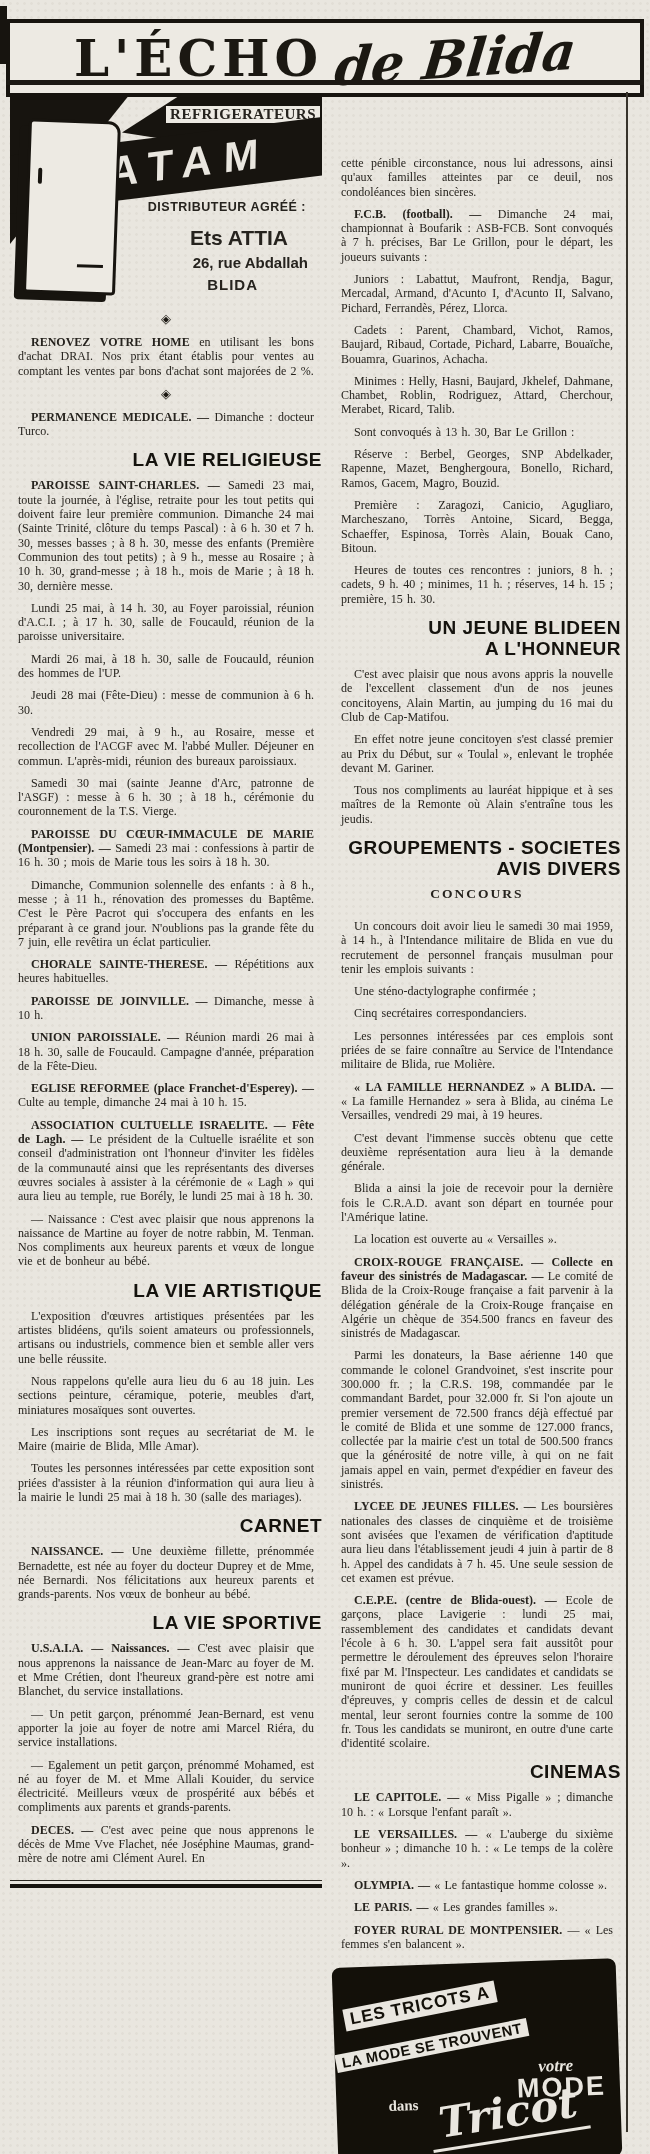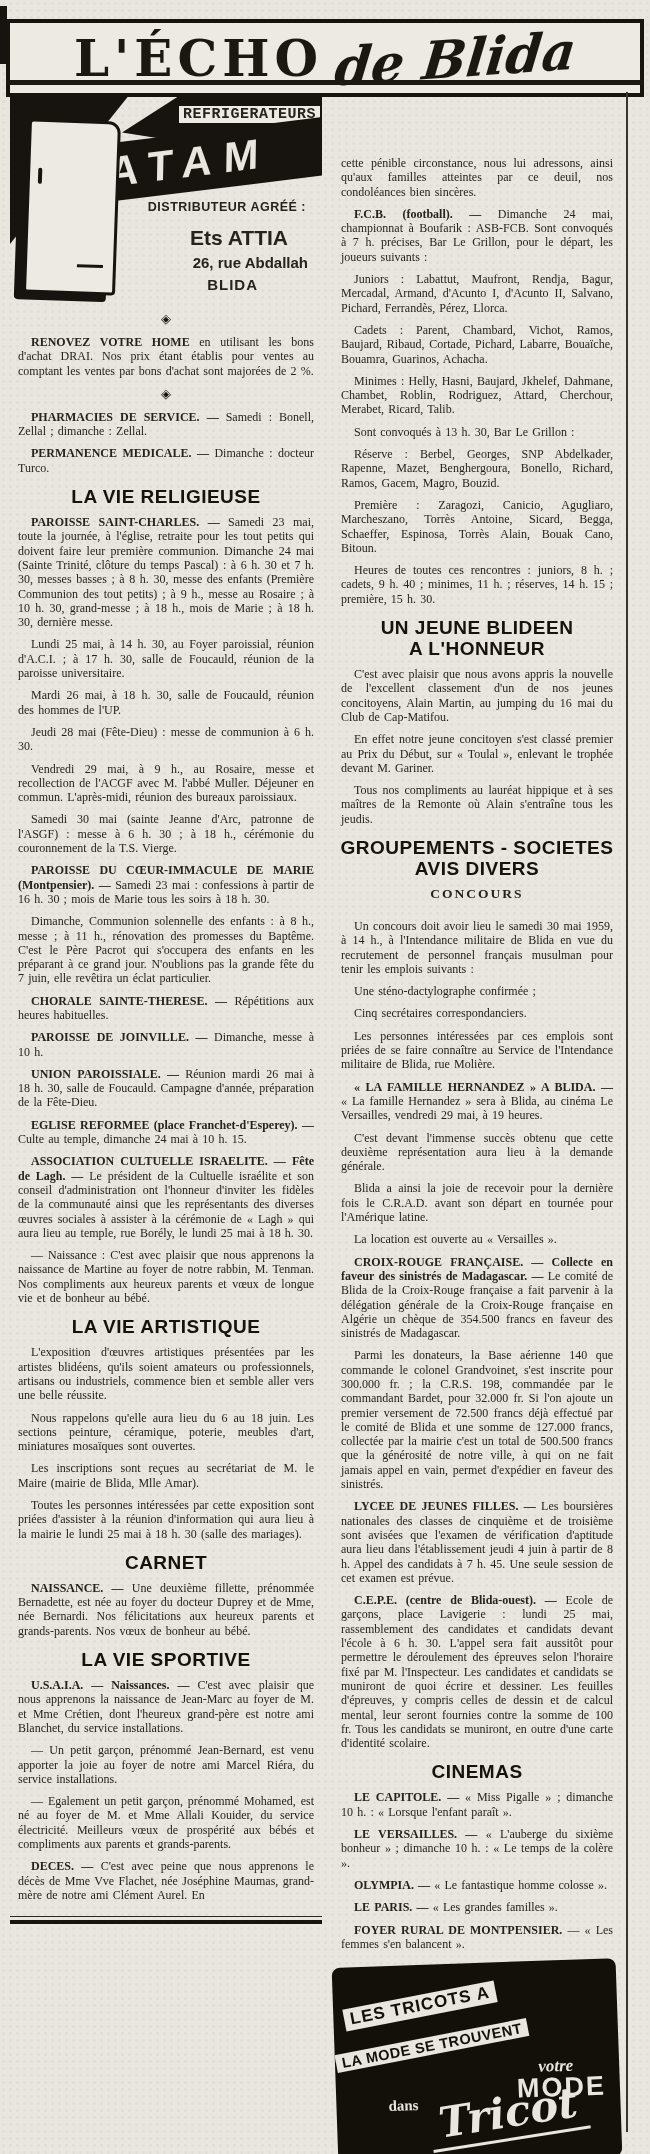--- a/index.html
+++ b/index.html
@@ -18,34 +18,34 @@
   
   .col-left{position:absolute;left:10px;top:92px;width:312px;}
   .col-right{position:absolute;left:333px;top:92px;width:288px;padding-top:56px;box-sizing:border-box;}
   .vrule{position:absolute;left:626px;top:92px;width:2px;height:2040px;background:#38342c;}
   
   p.b{font-size:12px;line-height:14.3px;text-align:justify;margin:8px;text-indent:13px;word-spacing:1.2px;}
   p.ni{text-indent:0;}
   .lead{font-weight:700;}
   .sp{margin-top:3px;}
   h2.sec{font-family:"Liberation Sans",sans-serif;font-weight:700;font-size:19px;line-height:21px;
-         text-align:center;margin:11px 0 7px;letter-spacing:.5px;color:#15130e;}
+         text-align:right;margin:11px 0 7px;letter-spacing:.5px;color:#15130e;}
   h3.sub{font-size:13.5px;font-weight:700;text-align:center;margin:4px 0 17px;letter-spacing:2px;}
   .orn{text-align:center;font-size:13px;margin:5px 0;color:#1b1812;}
   
   .satam{position:relative;height:212px;margin:2px 0 2px;overflow:hidden;}
   .satam-tri-tl{position:absolute;left:0;top:0;width:120px;height:150px;background:#17140f;
                 clip-path:polygon(0 0,100% 0,0 100%);}
   .satam-tri-r{position:absolute;right:0;top:0;width:200px;height:70px;background:#17140f;
                clip-path:polygon(100% 0,100% 100%,0 55%,30% 0);}
   .satam-band{position:absolute;left:-10px;width:340px;top:42px;height:58px;background:#17140f;
               transform:rotate(-7deg);display:flex;align-items:center;justify-content:center;}
   .satam-word{color:#e9e6df;font-family:"Liberation Sans",sans-serif;font-weight:900;font-size:42px;
               letter-spacing:12px;transform:skewX(-8deg);line-height:1;}
-  .satam-refrig{position:absolute;right:2px;top:12px;font-family:Liberation Mono, monospace;font-weight:700;
+  .satam-refrig{position:absolute;right:2px;top:12px;font-family:Liberation Serif, serif;font-weight:700;
                 font-size:15px;background:#edeae3;padding:0 4px;letter-spacing:.5px;}
   .fridge{position:absolute;left:16px;top:26px;width:86px;height:168px;background:#edeae3;border:3px solid #17140f;
           border-radius:5px 12px 4px 4px;transform:rotate(2deg);box-shadow:-9px 7px 0 #17140f;}
   .fridge-handle{position:absolute;left:8px;top:46px;width:4px;height:16px;background:#17140f;border-radius:2px;}
   .fridge-line{position:absolute;right:10px;bottom:24px;width:26px;height:3px;background:#17140f;}
   .satam-dist{position:absolute;right:16px;top:106px;font-family:"Liberation Sans",sans-serif;font-weight:700;
               font-size:12.5px;letter-spacing:.5px;}
   .satam-ets{position:absolute;right:34px;top:132px;font-family:"Liberation Sans",sans-serif;font-weight:700;font-size:21px;}
   .satam-addr{position:absolute;right:14px;top:160px;font-family:"Liberation Sans",sans-serif;font-weight:700;font-size:15px;}
   .satam-city{position:absolute;right:64px;top:182px;font-family:"Liberation Sans",sans-serif;font-weight:700;font-size:15px;letter-spacing:1px;}
@@ -96,21 +96,20 @@
       <div class="satam-addr">26, rue Abdallah</div>
       <div class="satam-city">BLIDA</div>
     </div>
 
     <div class="orn">◈</div>
 
     <p class="b"><b class="lead">RENOVEZ VOTRE HOME</b> <span>en utilisant les bons d'achat DRAI. Nos prix étant établis pour ventes au comptant les ventes par bons d'achat sont majorées de 2 %.</span></p>
 
     <div class="orn">◈</div>
 
-    <p class="b"><b class="lead">PHARMACIES DE SERVICE. —</b> <span>Samedi : Bonell, Zellal ; dimanche : Zellal.</span></p>
     <p class="b"><b class="lead">PERMANENCE MEDICALE. —</b> <span>Dimanche : docteur Turco.</span></p>
 
     <h2 class="sec">LA VIE RELIGIEUSE</h2>
     <p class="b"><b class="lead">PAROISSE SAINT-CHARLES. —</b> <span>Samedi 23 mai, toute la journée, à l'église, retraite pour les tout petits qui doivent faire leur première communion. Dimanche 24 mai (Sainte Trinité, clôture du temps Pascal) : à 6 h. 30 et 7 h. 30, messes basses ; à 8 h. 30, messe des enfants (Première Communion des tout petits) ; à 9 h., messe au Rosaire ; à 10 h. 30, grand-messe ; à 18 h., mois de Marie ; à 18 h. 30, dernière messe.</span></p>
     <p class="b"><span>Lundi 25 mai, à 14 h. 30, au Foyer paroissial, réunion d'A.C.I. ; à 17 h. 30, salle de Foucauld, réunion de la paroisse universitaire.</span></p>
     <p class="b"><span>Mardi 26 mai, à 18 h. 30, salle de Foucauld, réunion des hommes de l'UP.</span></p>
     <p class="b"><span>Jeudi 28 mai (Fête-Dieu) : messe de communion à 6 h. 30.</span></p>
     <p class="b"><span>Vendredi 29 mai, à 9 h., au Rosaire, messe et recollection de l'ACGF avec M. l'abbé Muller. Déjeuner en commun. L'après-midi, réunion des bureaux paroissiaux.</span></p>
     <p class="b"><span>Samedi 30 mai (sainte Jeanne d'Arc, patronne de l'ASGF) : messe à 6 h. 30 ; à 18 h., cérémonie du couronnement de la T.S. Vierge.</span></p>
     <p class="b sp"><b class="lead">PAROISSE DU CŒUR-IMMACULE DE MARIE (Montpensier). —</b> <span>Samedi 23 mai : confessions à partir de 16 h. 30 ; mois de Marie tous les soirs à 18 h. 30.</span></p>

